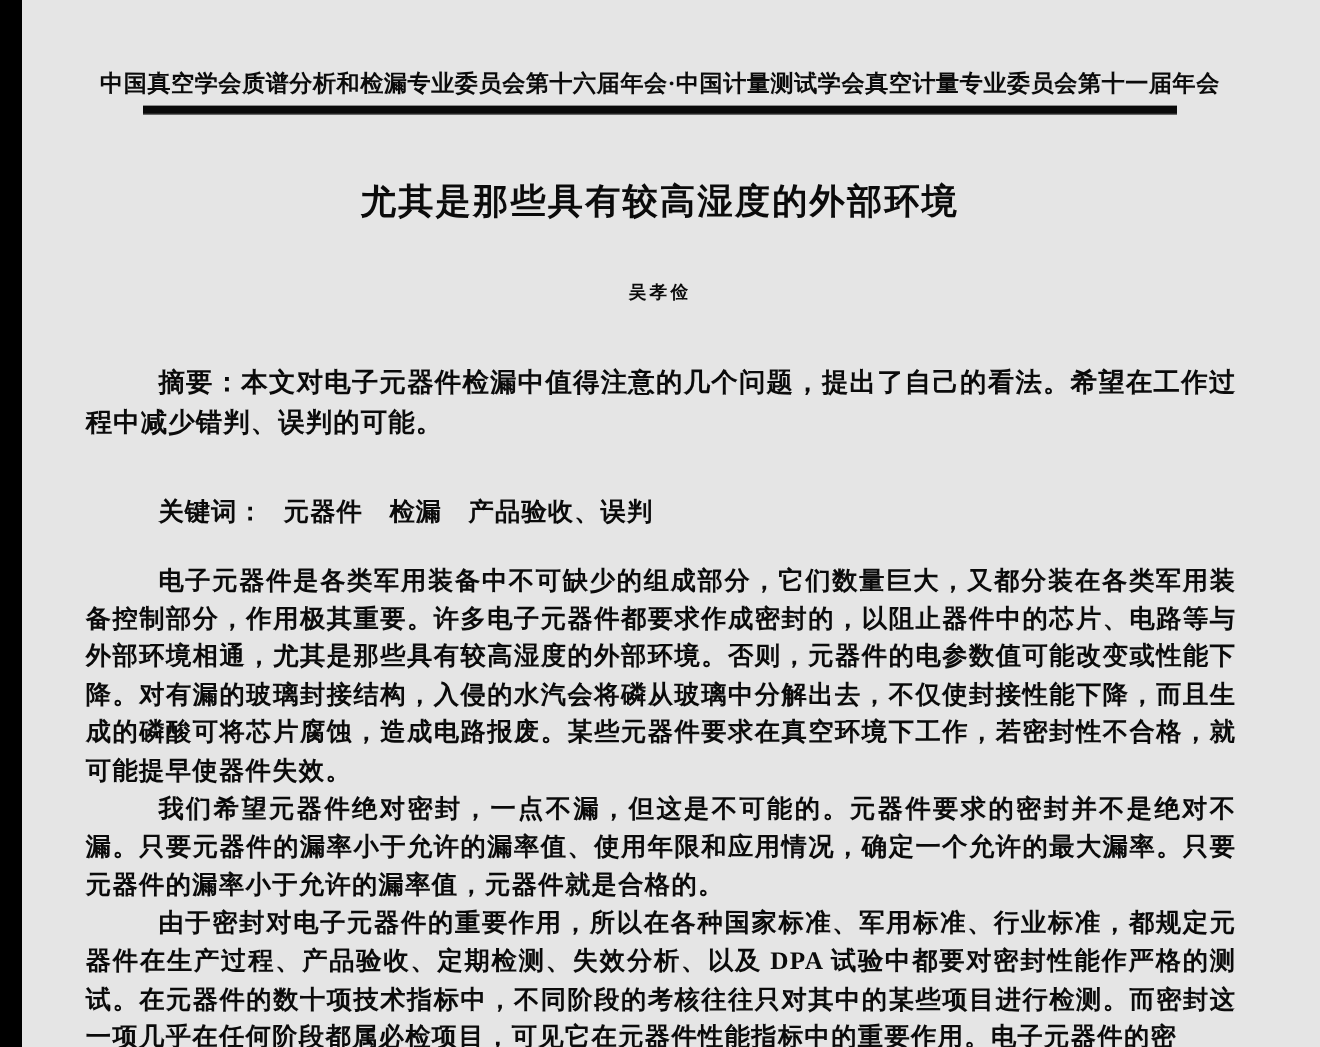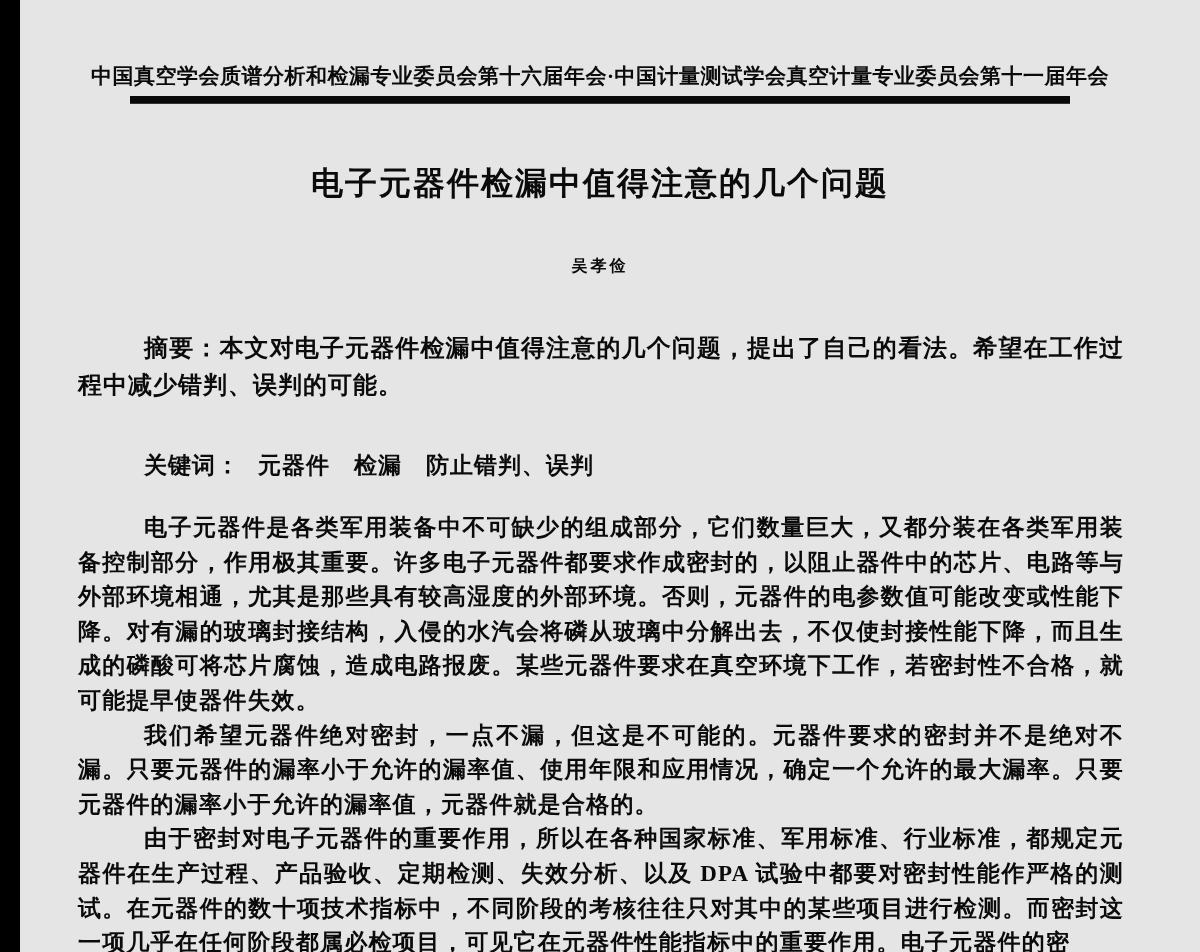--- a/index.html
+++ b/index.html
@@ -118,31 +118,31 @@
 <body>
 
 <div class="page">
 
   <div class="scan-bar"></div>
 
   <div class="conf-header">中国真空学会质谱分析和检漏专业委员会第十六届年会·中国计量测试学会真空计量专业委员会第十一届年会</div>
 
   <div class="header-rule"></div>
 
-  <h1 class="paper-title">电子元器件检漏中值得注意的几个问题</h1>
+  <h1 class="paper-title">尤其是那些具有较高湿度的外部环境</h1>
 
   <div class="author">吴孝俭</div>
 
 
   <div class="abstract">
     <span>摘要：</span><span>本文对电子元器件检漏中值得注意的几个问题，提出了自己的看法。希望在工作过程中减少错判、误判的可能。</span>
   </div>
 
   <div class="keywords">
-    <span>关键词：</span><span class="kw-text">元器件　检漏　防止错判、误判</span>
+    <span>关键词：</span><span class="kw-text">元器件　检漏　产品验收、误判</span>
   </div>
 
   <div class="body-text">
     <p>电子元器件是各类军用装备中不可缺少的组成部分，它们数量巨大，又都分装在各类军用装备控制部分，作用极其重要。许多电子元器件都要求作成密封的，以阻止器件中的芯片、电路等与外部环境相通，尤其是那些具有较高湿度的外部环境。否则，元器件的电参数值可能改变或性能下降。对有漏的玻璃封接结构，入侵的水汽会将磷从玻璃中分解出去，不仅使封接性能下降，而且生成的磷酸可将芯片腐蚀，造成电路报废。某些元器件要求在真空环境下工作，若密封性不合格，就可能提早使器件失效。</p>
     <p>我们希望元器件绝对密封，一点不漏，但这是不可能的。元器件要求的密封并不是绝对不漏。只要元器件的漏率小于允许的漏率值、使用年限和应用情况，确定一个允许的最大漏率。只要元器件的漏率小于允许的漏率值，元器件就是合格的。</p>
     <p>由于密封对电子元器件的重要作用，所以在各种国家标准、军用标准、行业标准，都规定元器件在生产过程、产品验收、定期检测、失效分析、以及 DPA 试验中都要对密封性能作严格的测试。在元器件的数十项技术指标中，不同阶段的考核往往只对其中的某些项目进行检测。而密封这一项几乎在任何阶段都属必检项目，可见它在元器件性能指标中的重要作用。电子元器件的密</p>
   </div>
 
 </div>
 

